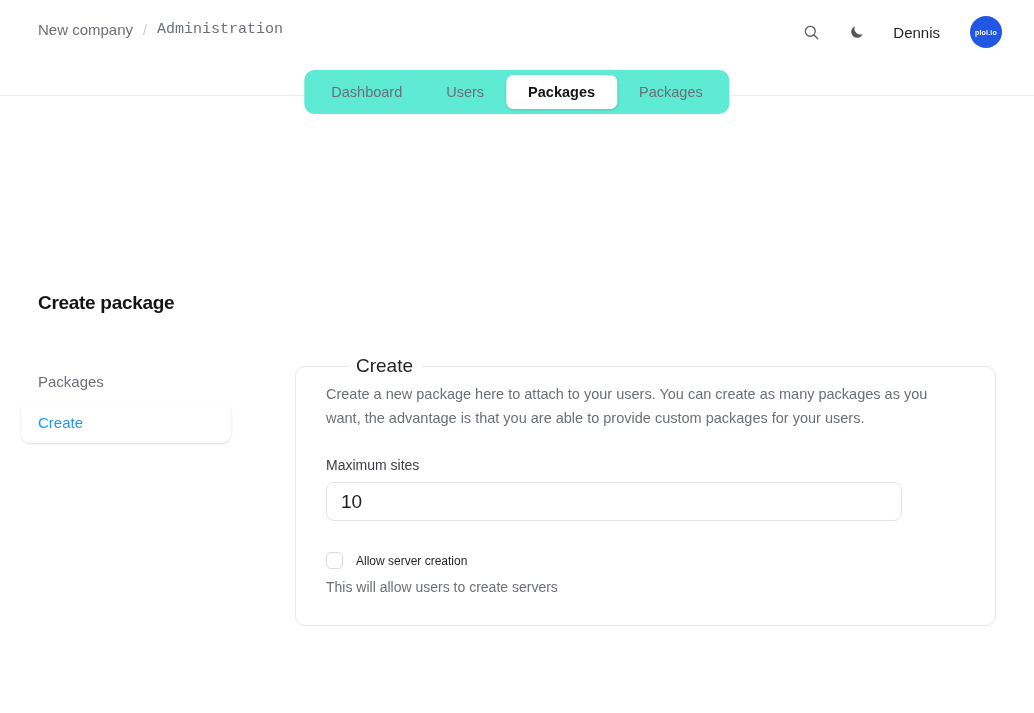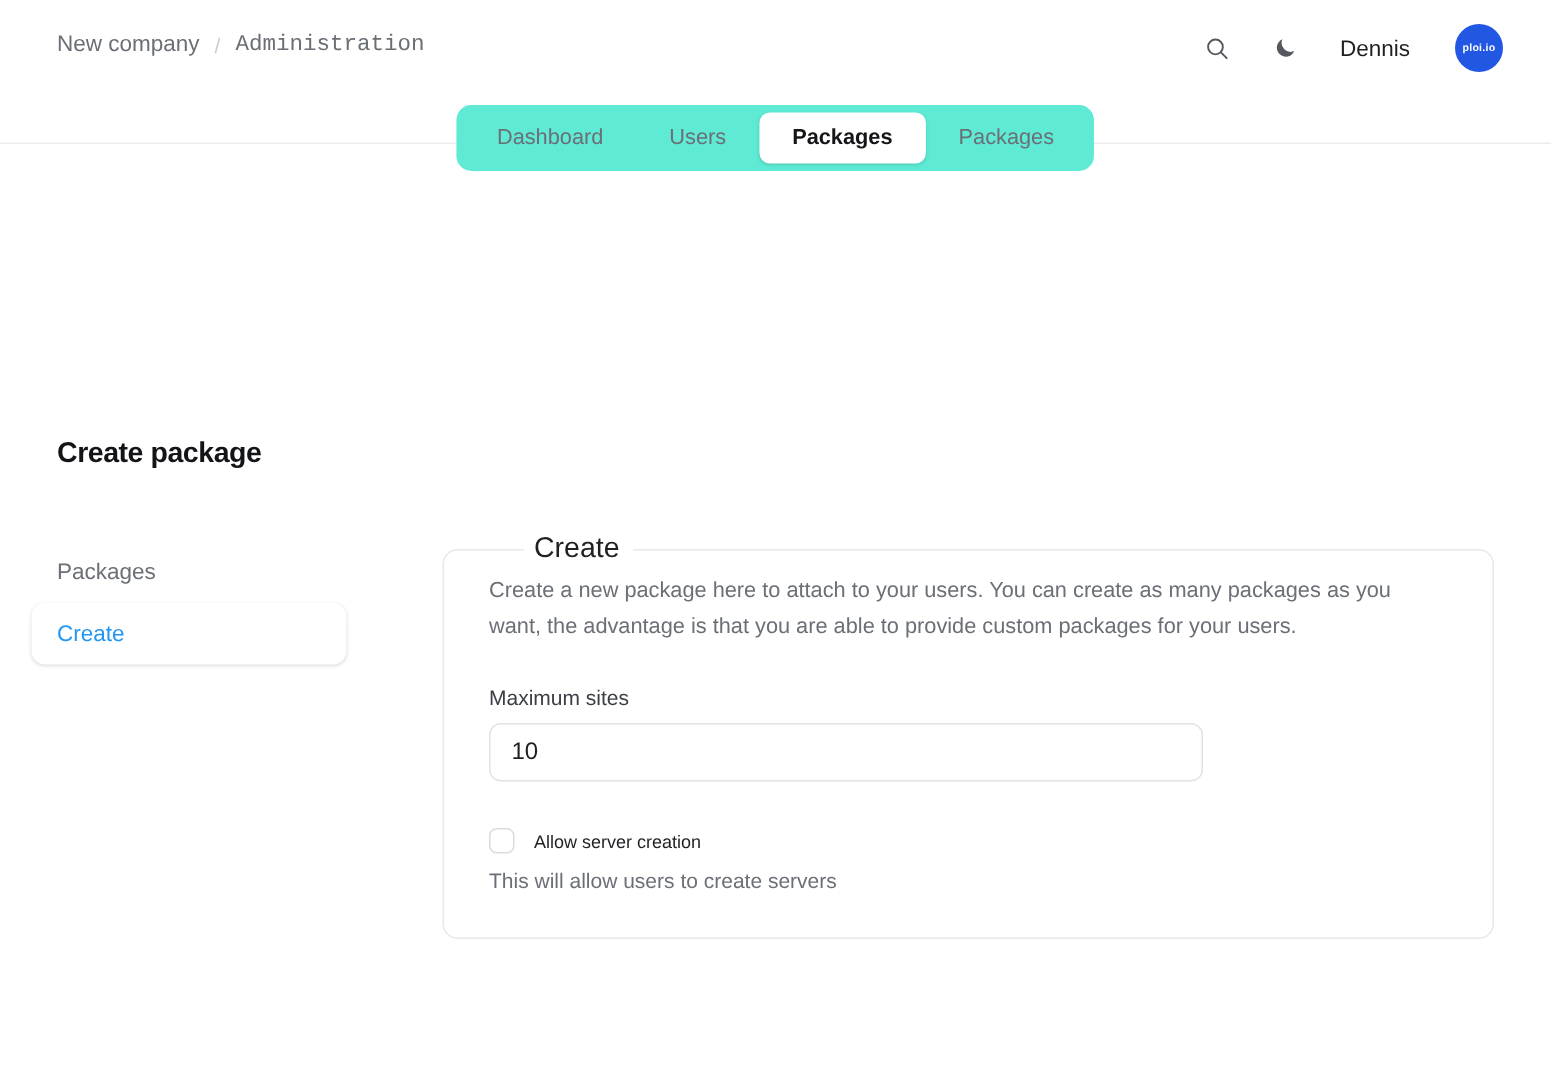--- a/index.html
+++ b/index.html
@@ -143,26 +143,26 @@
   }
 
   .field { margin-top: 27px; }
   .field-label {
     display: block;
     font-size: 14px;
     color: #3b3e44;
     margin-bottom: 9px;
   }
   .text-input {
-    width: 476px;
+    width: 576px;
     height: 39px;
     border: 1px solid #e2e3e6;
     border-radius: 8px;
     padding: 0 14px;
-    font-size: 16px;
+    font-size: 19px;
     color: #1f2023;
     font-family: inherit;
     background: #ffffff;
     outline: none;
   }
   .text-input::placeholder { color: #a8acb3; }
 
   .check-row {
     display: flex; align-items: center;
     gap: 13px;

